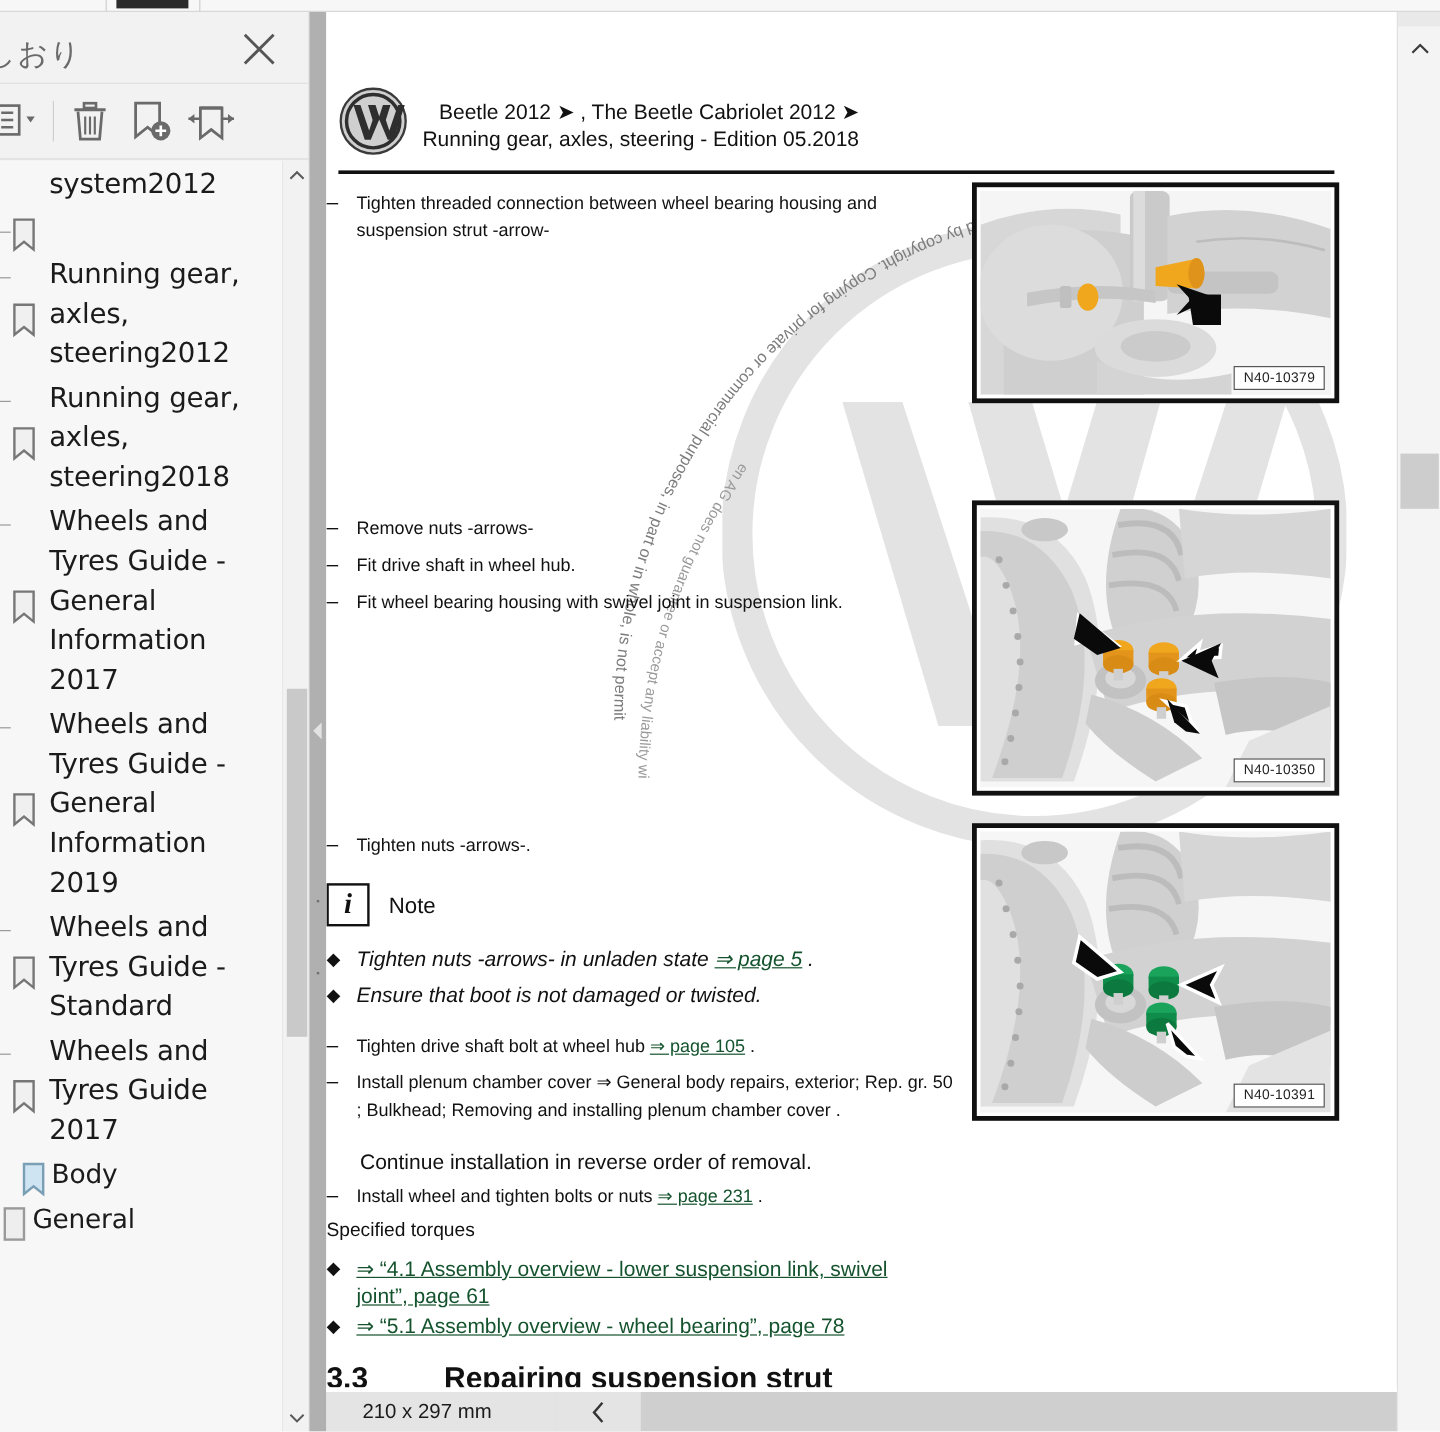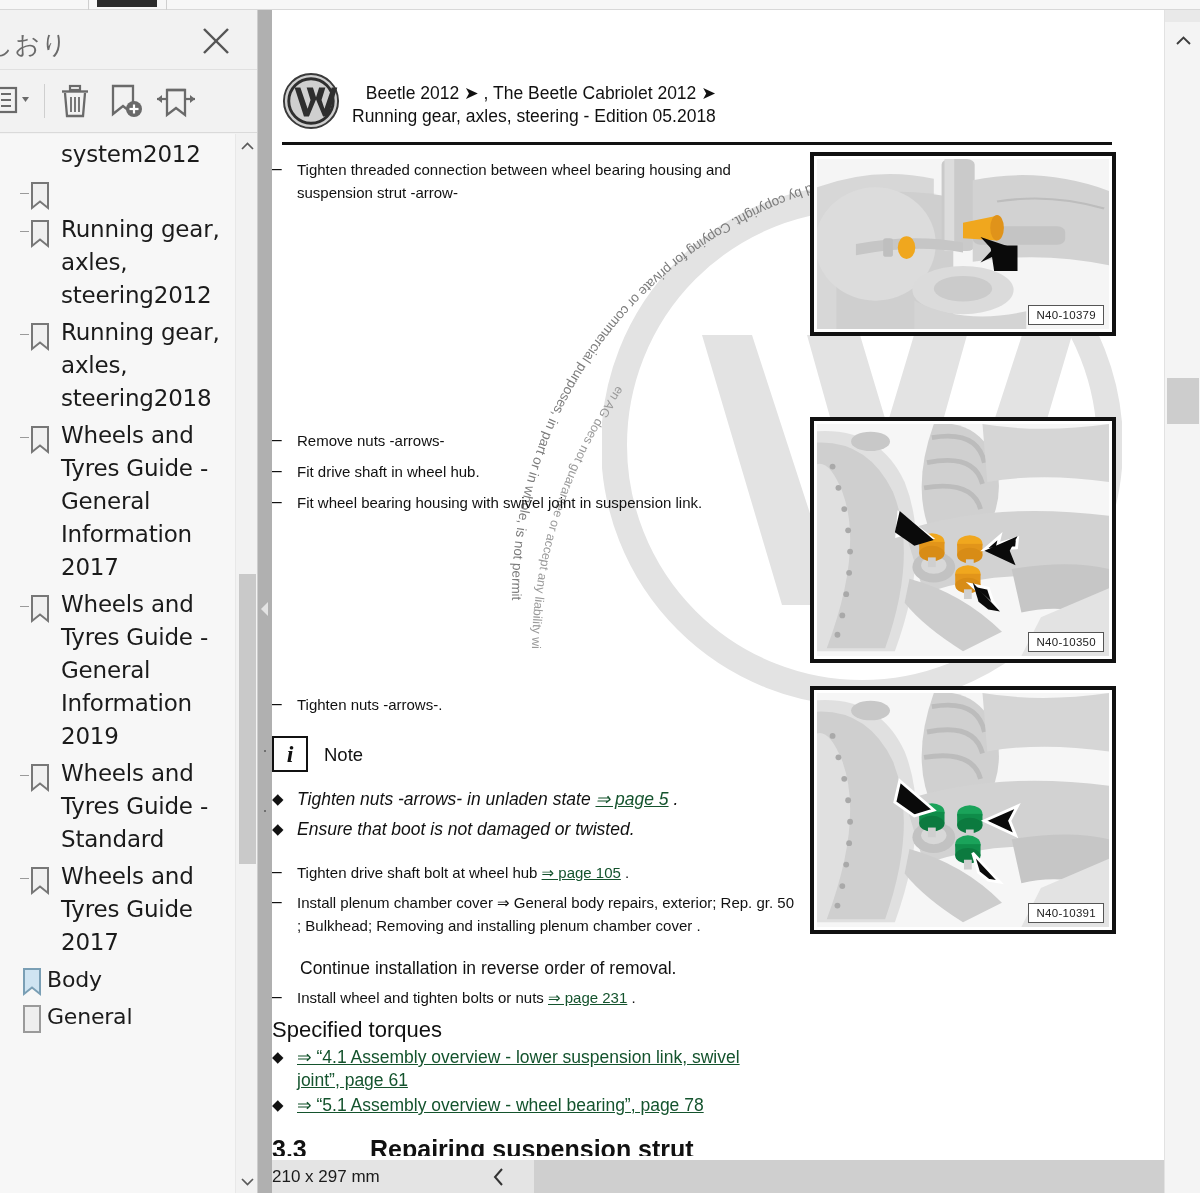--- a/index.html
+++ b/index.html
@@ -67,22 +67,22 @@
   .bm-scroll-down { bottom: 0; }
   .bm-scroll-thumb {
     position: absolute; left: 3px; top: 440px; width: 17px; height: 290px;
     background: #c9c9c9; cursor: pointer;
   }
 
   .bm-list {
     position: absolute; left: 0; top: 0; width: 230px; padding-top: 2px;
   }
   .bm-row {
-    position: relative; display: flex; align-items: flex-start;
-    padding: 0 6px 0 8px; cursor: pointer; margin-left: 20px;
+    position: relative; display: flex; align-items: center;
+    padding: 0 6px 0 8px; cursor: pointer;
   }
   .bm-icon { flex: 0 0 30px; width: 30px; padding-top: 8px; }
   .bm-icon svg { display: block; }
   .bm-label {
     font-size: 23px; line-height: 33px; color: #1b1b1b;
     font-family: "DejaVu Sans", sans-serif; letter-spacing: -0.2px;
     padding: 2px 3px 2px 3px; word-wrap: break-word; max-width: 175px;
   }
   .bm-row.selected .bm-label { background: #9dc9e2; }
   .bm-connector {
@@ -177,21 +177,21 @@
   }
   .rsb-topcap { position: absolute; left:0; top:0; width:36px; height:12px; background:#e9e9e9; }
 
   
   .statusbar {
     position: absolute; left: 272px; right: 36px; bottom: 0; height: 33px;
     background: #cfcfcf;
   }
   .status-left {
     position: absolute; left: 0; top: 0; width: 192px; height: 33px;
-    background: #e4e4e4; display: flex; align-items: center; 
+    background: #e4e4e4; display: flex; align-items: center; padding-left: 30px;
     font-size: 17px; color: #1b1b1b;
   }
   .status-nav {
     position: absolute; left: 192px; top: 0; width: 70px; height: 33px;
     background: #e4e4e4; display: flex; align-items: center; justify-content: center;
     color: #333; font-size: 18px; cursor: pointer;
   }
   .statusbar-white {
     position:absolute; left:0; top:-4px; right:0; height:4px; background:#fff;
   }
@@ -325,21 +325,21 @@
           </div>
           <div class="bm-row">
             <div class="bm-connector"></div>
             <div class="bm-icon">
               <svg width="24" height="30" viewBox="0 0 24 30">
                 <path d="M4 2 H20 V27 L12 20.5 L4 27 Z" fill="#f0f0f0" stroke="#777" stroke-width="2"></path>
               </svg>
             </div>
             <div class="bm-label">Wheels and Tyres Guide 2017</div>
           </div>
-          <div class="bm-row" style="padding-left: 0px;">
+          <div class="bm-row" style="padding-left: 16px;">
             <div class="bm-icon" style="padding-top: 6px; flex: 0 0 22px;">
               <svg width="24" height="30" viewBox="0 0 24 30">
                 <path d="M4 2 H20 V27 L12 20.5 L4 27 Z" fill="#cfe4f2" stroke="#7a9fb5" stroke-width="2"></path>
               </svg>
             </div>
             <div class="bm-label" style="font-size: 22px;">Body</div>
           </div>
           <div class="bm-row" style="padding-left: 0px;">
             <div class="bm-icon" style="padding-top: 6px; flex: 0 0 22px;">
               <svg width="24" height="30" viewBox="0 0 24 30">
@@ -616,21 +616,21 @@
 
       <div class="txt" style="left:0px; top:947px; width:540px; font-size:17.5px; line-height:23px;margin-left:28px;">Continue installation in reverse order of removal.</div>
 
       <div class="txt dash-item" style="left:0px; top:976px; width:540px;">
         <span class="d">–</span>
         <span class="b">
           <span>Install wheel and tighten bolts or nuts </span><span class="lnk">⇒ page 231</span><span> .</span>
         </span>
       </div>
 
-      <div class="txt" style="left:0px; top:1007px; width:400px; font-size:22px;">Specified torques</div>
+      <div class="txt" style="left:0px; top:1007px; width:400px; font-size:16px;">Specified torques</div>
 
       <div class="txt diamond-item" style="left:0px; top:1036px; width:500px;">
         <span class="d">◆</span>
         <span class="b lnk">⇒ “4.1 Assembly overview - lower suspension link, swivel joint”, page 61</span>
       </div>
 
       <div class="txt diamond-item" style="left:0px; top:1084px; width:500px;">
         <span class="d">◆</span>
         <span class="b lnk">⇒ “5.1 Assembly overview - wheel bearing”, page 78</span>
       </div>

